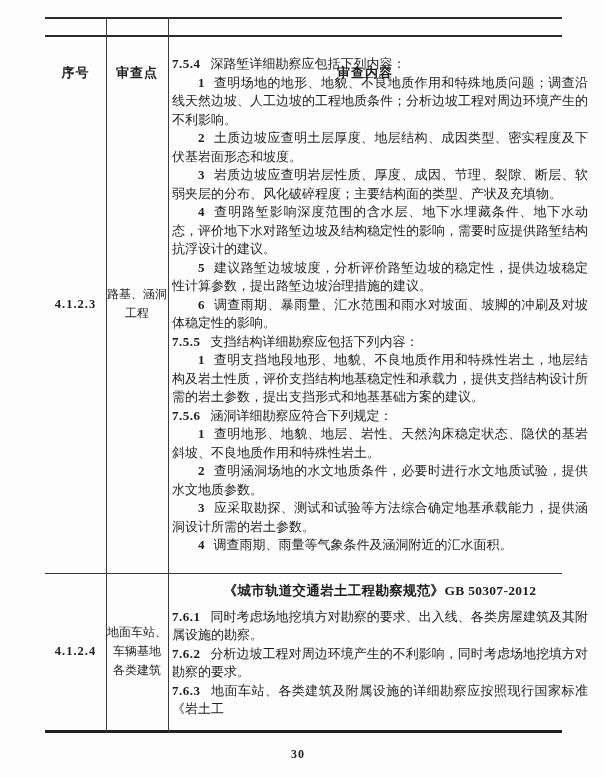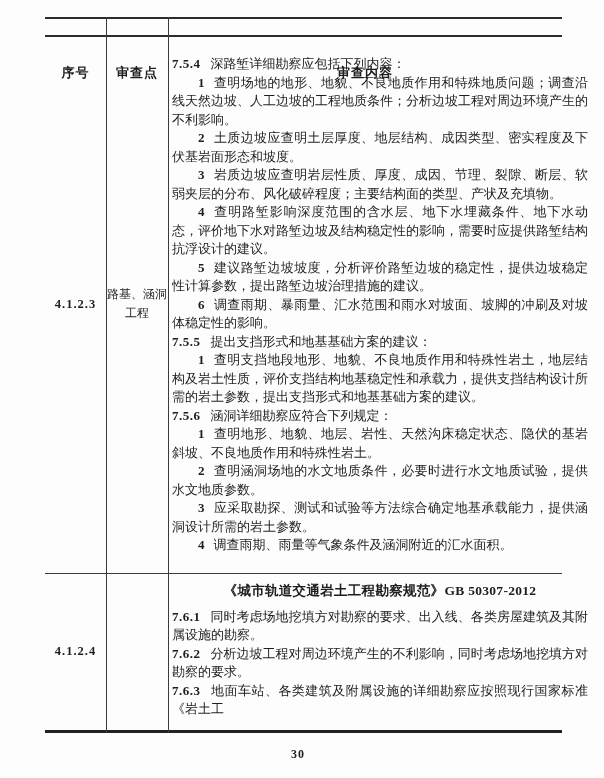--- a/index.html
+++ b/index.html
@@ -84,34 +84,37 @@
       <span class="code">7.5.4</span><span>深路堑详细勘察应包括下列内容：</span>
     </p>
     <p class="item"><span class="num">1</span><span>查明场地的地形、地貌、不良地质作用和特殊地质问题；调查沿线天然边坡、人工边坡的工程地质条件；分析边坡工程对周边环境产生的不利影响。</span></p>
     <p class="item"><span class="num">2</span><span>土质边坡应查明土层厚度、地层结构、成因类型、密实程度及下伏基岩面形态和坡度。</span></p>
     <p class="item"><span class="num">3</span><span>岩质边坡应查明岩层性质、厚度、成因、节理、裂隙、断层、软弱夹层的分布、风化破碎程度；主要结构面的类型、产状及充填物。</span></p>
     <p class="item"><span class="num">4</span><span>查明路堑影响深度范围的含水层、地下水埋藏条件、地下水动态，评价地下水对路堑边坡及结构稳定性的影响，需要时应提供路堑结构抗浮设计的建议。</span></p>
     <p class="item"><span class="num">5</span><span>建议路堑边坡坡度，分析评价路堑边坡的稳定性，提供边坡稳定性计算参数，提出路堑边坡治理措施的建议。</span></p>
     <p class="item"><span class="num">6</span><span>调查雨期、暴雨量、汇水范围和雨水对坡面、坡脚的冲刷及对坡体稳定性的影响。</span></p>
 
     <p class="sec">
-      <span class="code">7.5.5</span><span>提出支挡形式和地基基础方案的建议：</span>
+      <span class="code">7.5.5</span><span>支挡结构详细勘察应包括下列内容：</span>
     </p>
     <p class="item"><span class="num">1</span><span>查明支挡地段地形、地貌、不良地质作用和特殊性岩土，地层结构及岩土性质，评价支挡结构地基稳定性和承载力，提供支挡结构设计所需的岩土参数，提出支挡形式和地基基础方案的建议。</span></p>
 
     <p class="sec">
       <span class="code">7.5.6</span><span>涵洞详细勘察应符合下列规定：</span>
     </p>
     <p class="item"><span class="num">1</span><span>查明地形、地貌、地层、岩性、天然沟床稳定状态、隐伏的基岩斜坡、不良地质作用和特殊性岩土。</span></p>
     <p class="item"><span class="num">2</span><span>查明涵洞场地的水文地质条件，必要时进行水文地质试验，提供水文地质参数。</span></p>
     <p class="item"><span class="num">3</span><span>应采取勘探、测试和试验等方法综合确定地基承载能力，提供涵洞设计所需的岩土参数。</span></p>
     <p class="item"><span class="num">4</span><span>调查雨期、雨量等气象条件及涵洞附近的汇水面积。</span></p>
   </div>
 
   <div class="serial r2">4.1.2.4</div>
+  <div class="point r2">地面车站、
+车辆基地
+各类建筑</div>
 
   <div class="content content-r2">
     <p class="std-heading">《城市轨道交通岩土工程勘察规范》GB 50307-2012</p>
     <p class="sec">
       <span class="code">7.6.1</span><span>同时考虑场地挖填方对勘察的要求、出入线、各类房屋建筑及其附属设施的勘察。</span>
     </p>
     <p class="sec">
       <span class="code">7.6.2</span><span>分析边坡工程对周边环境产生的不利影响，同时考虑场地挖填方对勘察的要求。</span>
     </p>
     <p class="sec">

